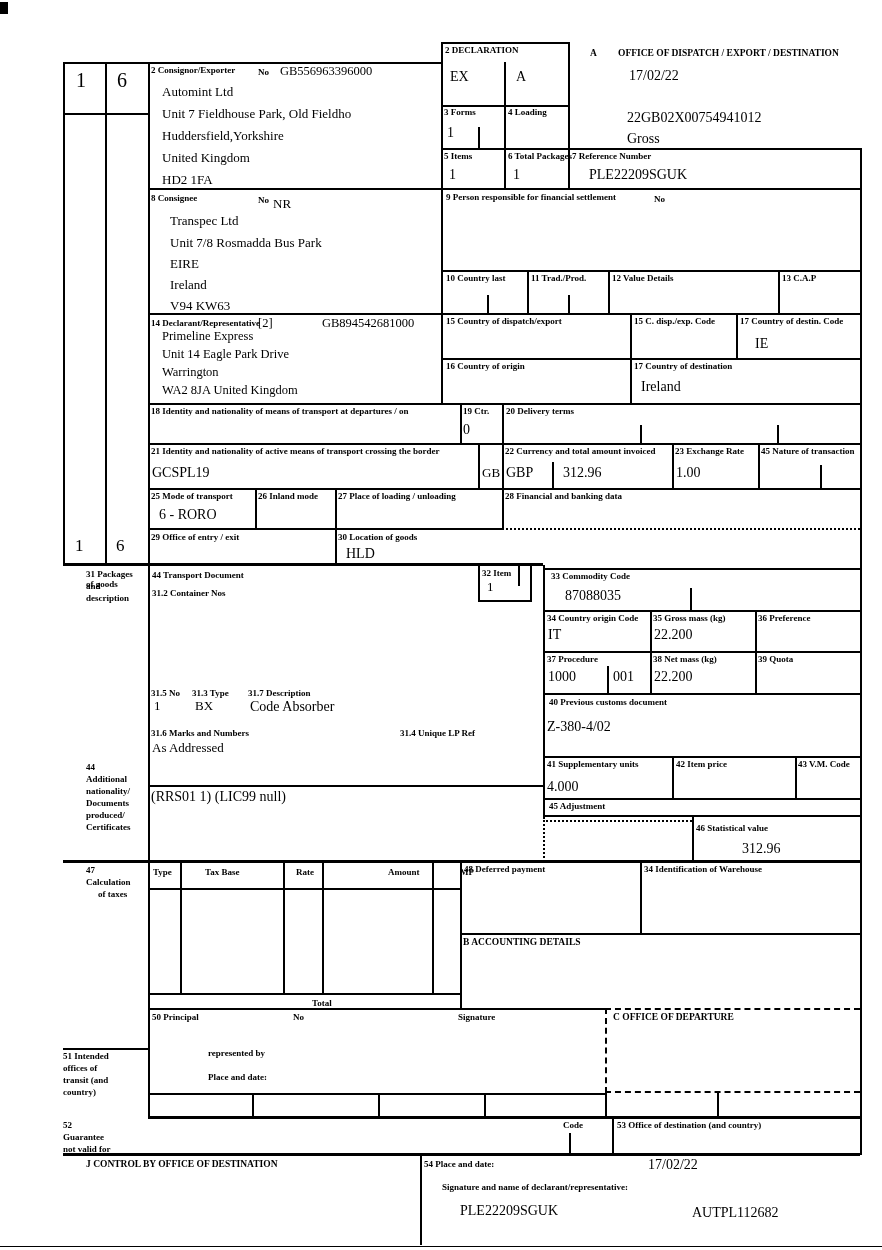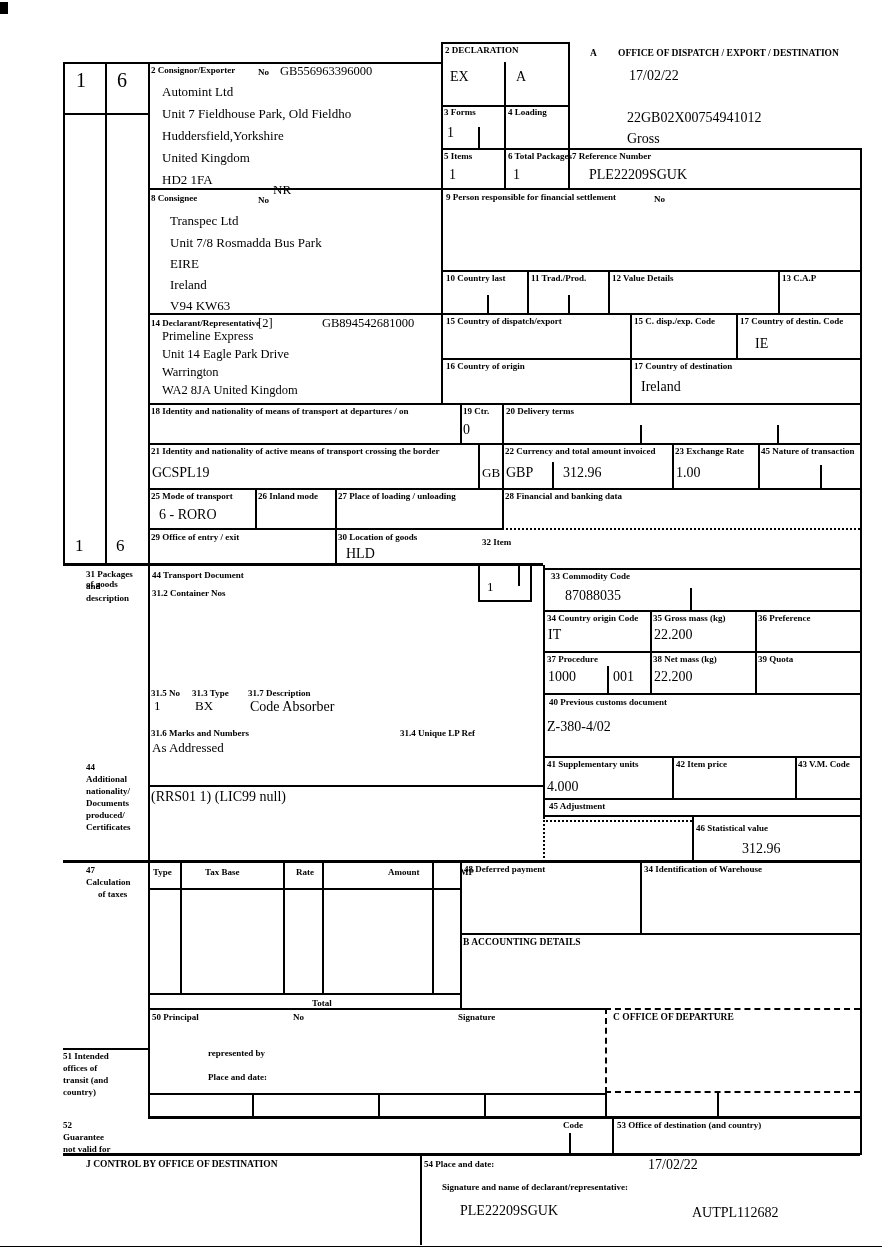--- a/index.html
+++ b/index.html
@@ -146,21 +146,21 @@
   <div class="lbl" style="left:508px;top:108px">4 Loading</div>
   <div class="lbl" style="left:444px;top:152px">5 Items</div>
   <div class="val v14" style="left:449px;top:168px">1</div>
   <div class="lbl" style="left:508px;top:152px">6 Total Packages</div>
   <div class="val v14" style="left:513px;top:168px">1</div>
   <div class="lbl" style="left:572px;top:152px">7 Reference Number</div>
   <div class="val v14" style="left:589px;top:168px">PLE22209SGUK</div>
 
   <div class="lbl" style="left:151px;top:194px">8 Consignee</div>
   <div class="lbl" style="left:258px;top:196px">No</div>
-  <div class="val" style="left:273px;top:183px">NR</div>
+  <div class="val" style="left:273px;top:197px">NR</div>
   <div class="val" style="left:170px;top:214px">Transpec Ltd</div>
   <div class="val" style="left:170px;top:236px">Unit 7/8 Rosmadda Bus Park</div>
   <div class="val" style="left:170px;top:257px">EIRE</div>
   <div class="val" style="left:170px;top:278px">Ireland</div>
   <div class="val" style="left:170px;top:299px">V94 KW63</div>
   <div class="lbl" style="left:446px;top:193px">9 Person responsible for financial settlement</div>
   <div class="lbl" style="left:654px;top:195px">No</div>
 
   <div class="lbl" style="left:446px;top:274px">10 Country last</div>
   <div class="lbl" style="left:531px;top:274px">11 Trad./Prod.</div>
@@ -205,21 +205,21 @@
   <div class="lbl" style="left:151px;top:533px">29 Office of entry / exit</div>
   <div class="lbl" style="left:338px;top:533px">30 Location of goods</div>
   <div class="val v14" style="left:346px;top:547px">HLD</div>
 
   <div class="lbl" style="left:86px;top:570px">31 Packages</div>
   <div class="lbl" style="left:86px;top:582px">and</div>
   <div class="lbl" style="left:86px;top:594px">description</div>
   <div class="lbl" style="left:86px;top:580px">of goods</div>
   <div class="lbl" style="left:152px;top:571px">44 Transport Document</div>
   <div class="lbl" style="left:152px;top:589px">31.2 Container Nos</div>
-  <div class="lbl" style="left:482px;top:538px">32 Item</div>
+  <div class="lbl" style="left:482px;top:569px">32 Item</div>
   <div class="val" style="left:487px;top:580px">1</div>
 
   <div class="lbl" style="left:551px;top:572px">33 Commodity Code</div>
   <div class="val v14" style="left:565px;top:589px">87088035</div>
   <div class="lbl" style="left:547px;top:614px">34 Country origin Code</div>
   <div class="val v14" style="left:548px;top:628px">IT</div>
   <div class="lbl" style="left:653px;top:614px">35 Gross mass (kg)</div>
   <div class="val v14" style="left:654px;top:628px">22.200</div>
   <div class="lbl" style="left:758px;top:614px">36 Preference</div>
   <div class="lbl" style="left:547px;top:655px">37 Procedure</div>

